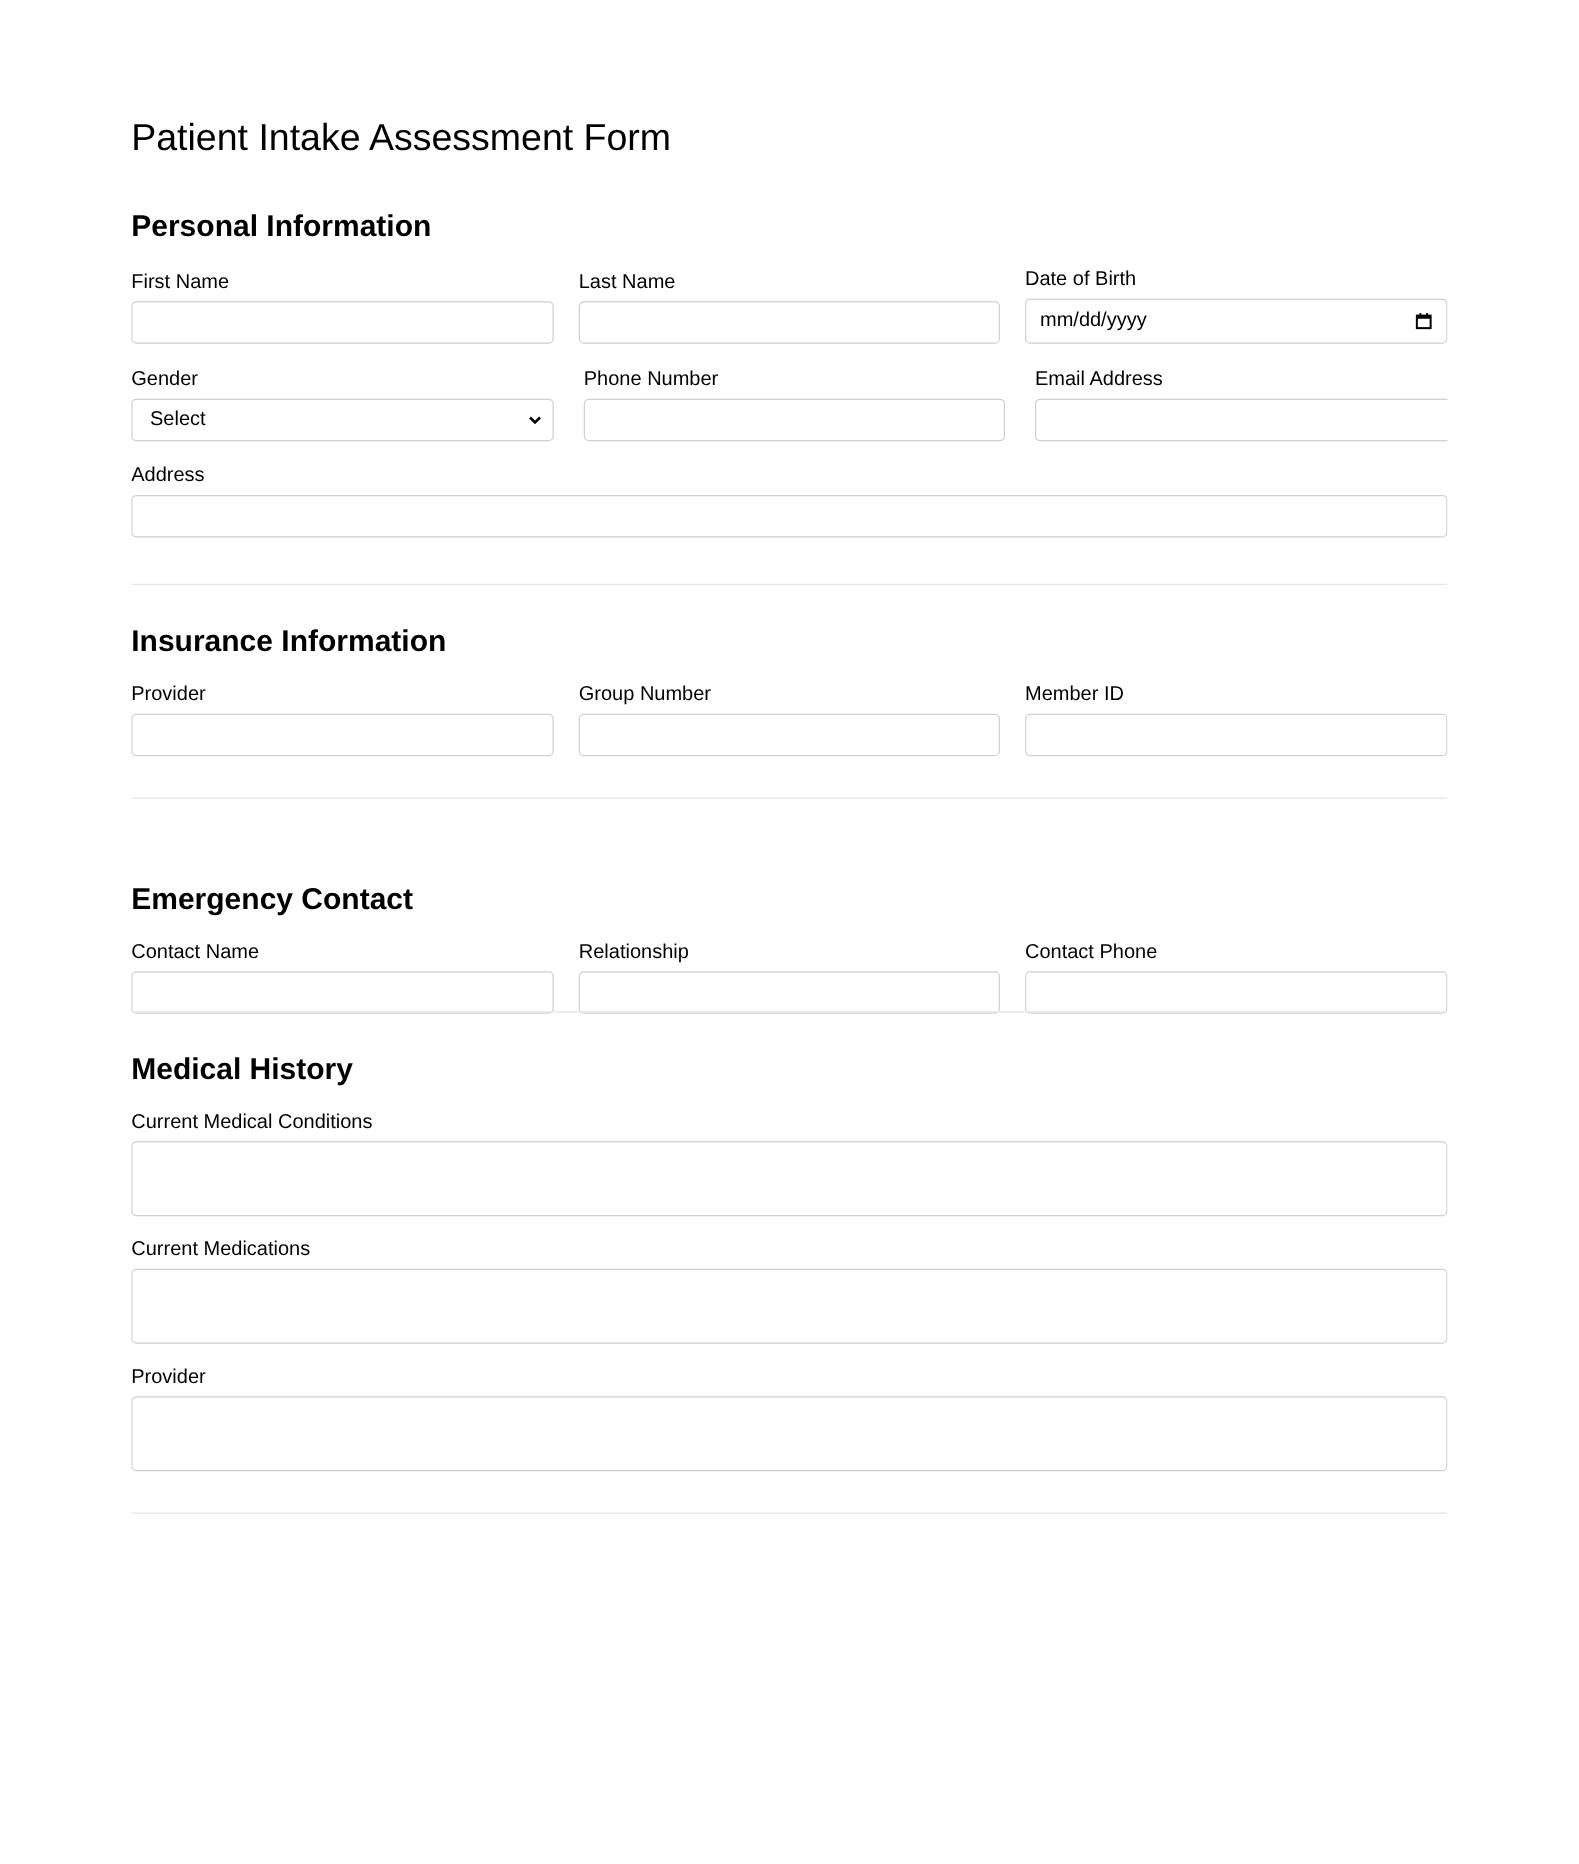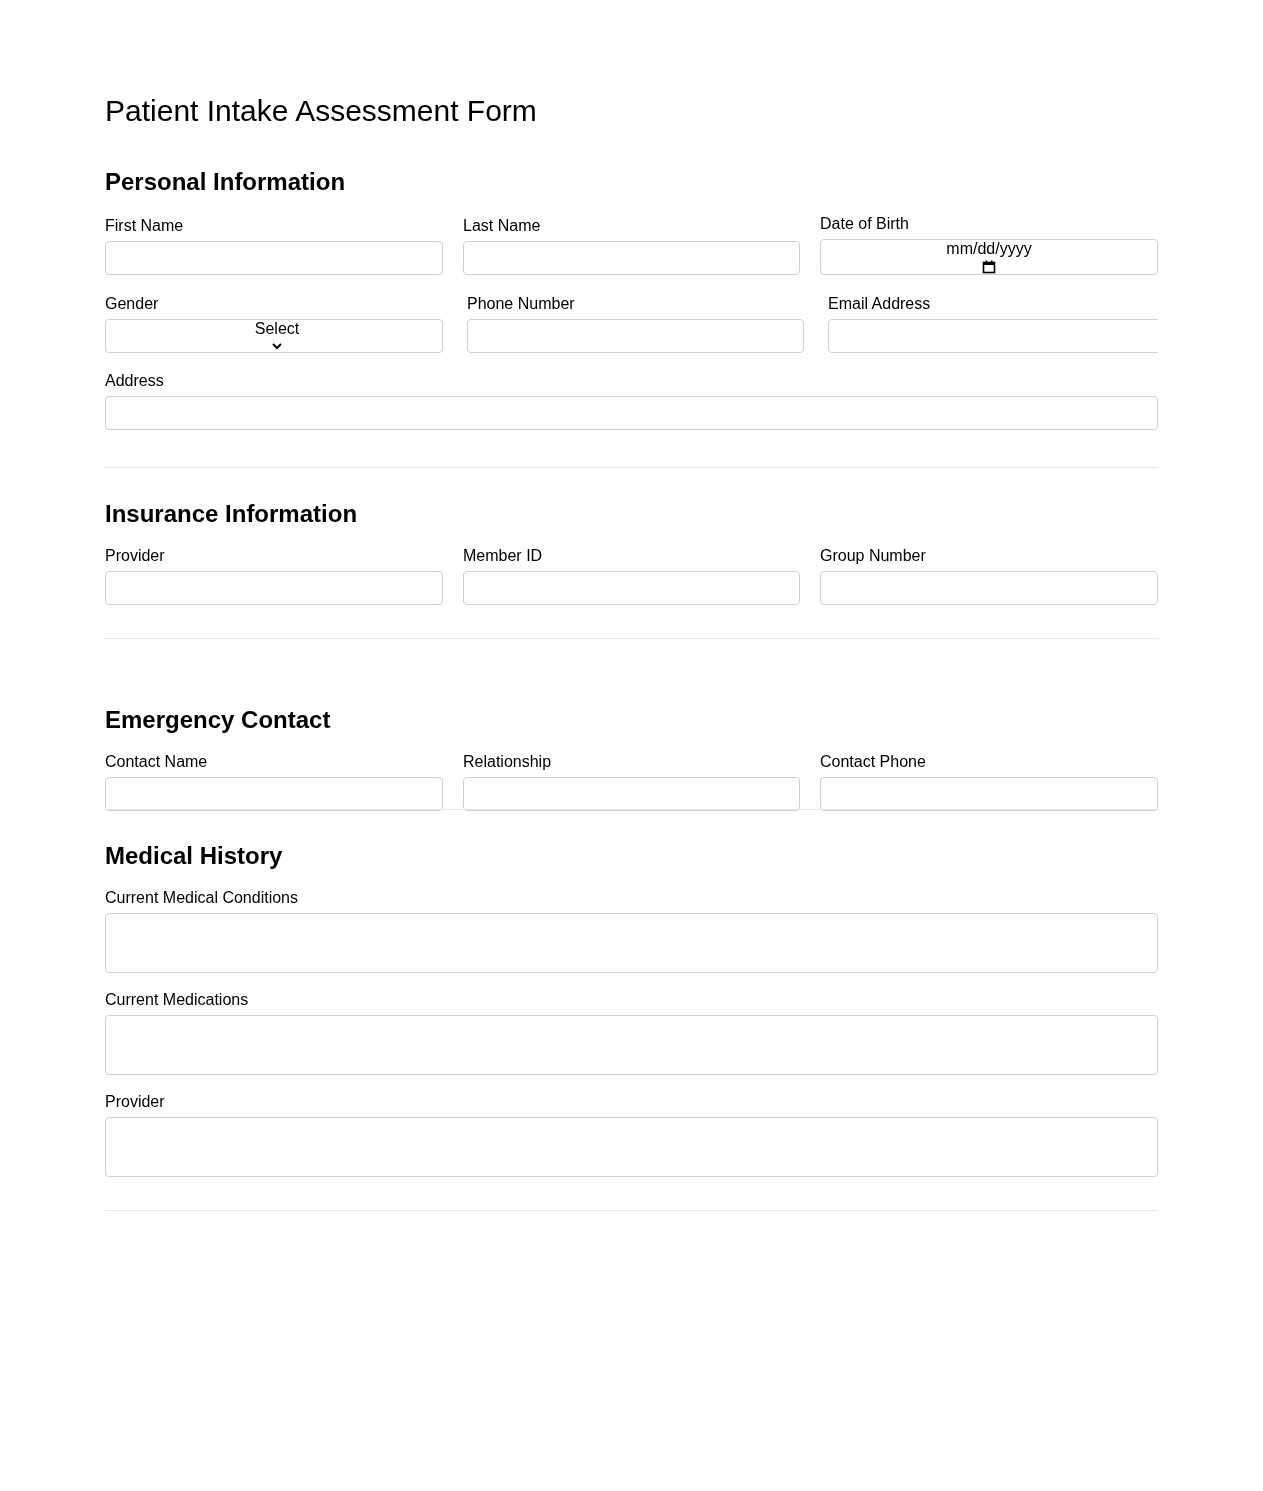--- a/index.html
+++ b/index.html
@@ -58,21 +58,20 @@
       border: 1px solid #cfcfd4;
       border-radius: 4px;
       background: #fff;
       width: 100%;
       font-family: "Liberation Sans", sans-serif;
       font-size: 16px;
       padding: 0 11px;
       display: flex;
       align-items: center;
       position: relative;
-      flex-direction: column;
     }
     .input.date { height: 36px; justify-content: space-between; }
     .input.select { justify-content: space-between; padding: 0 8px 0 14px; }
     .input.textarea { height: 60px; }
     .chevron { width: 12px; height: 12px; display: inline-block; }
     .cal { width: 14px; height: 14px; display: inline-block; }
     .divider {
       position: absolute;
       left: 0;
       width: 1053px;
@@ -139,25 +138,25 @@
   <div class="divider" style="top:467px;"></div>
 
   <div class="section" style="top:499px;">
     <h2>Insurance Information</h2>
     <div class="grid3" style="margin-top:18px;">
       <div class="field">
         <label>Provider</label>
         <div class="input"></div>
       </div>
       <div class="field">
+        <label>Group Number</label>
+        <div class="input"></div>
+      </div>
+      <div class="field">
         <label>Member ID</label>
-        <div class="input"></div>
-      </div>
-      <div class="field">
-        <label>Group Number</label>
         <div class="input"></div>
       </div>
     </div>
   </div>
 
   <div class="divider" style="top:638px;"></div>
 
   <div class="section" style="top:705px;">
     <h2>Emergency Contact</h2>
     <div class="grid3" style="margin-top:18px;">

